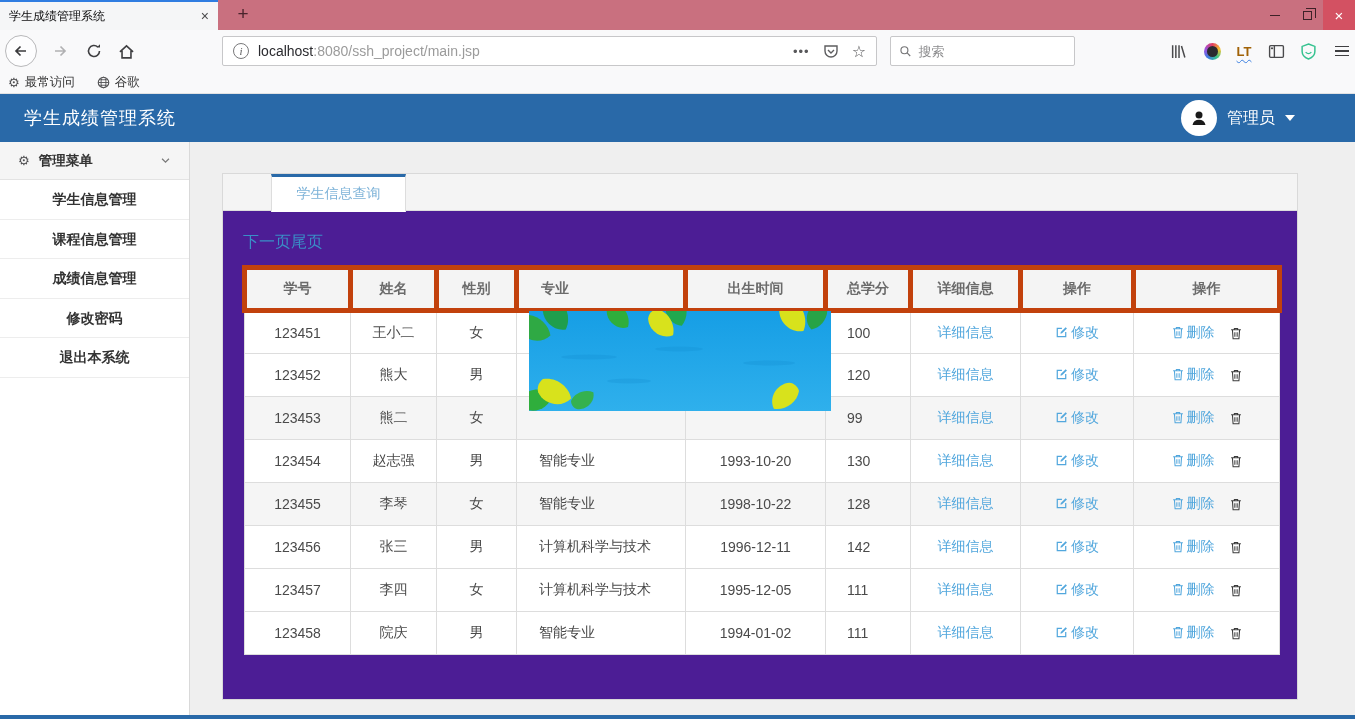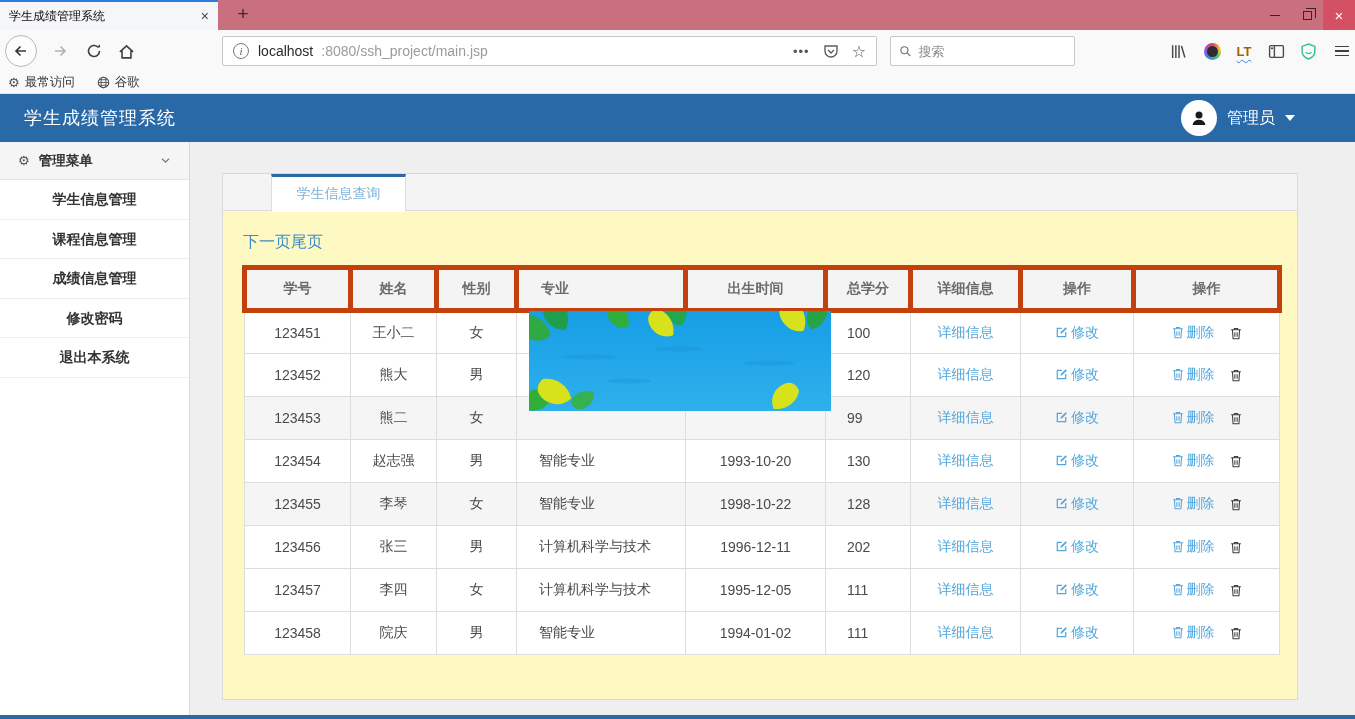--- a/index.html
+++ b/index.html
@@ -25,21 +25,21 @@
   .toolbar { position:relative; height:42px; background:#f9f9fa; }
   .tool-btn { position:absolute; top:5px; width:32px; height:32px; display:flex; align-items:center; justify-content:center; }
   .back-btn { left:5px; border:1px solid #b8b8ba; border-radius:50%; background:#fdfdfe; }
   .fwd-btn { left:44px; } .refresh-btn { left:78px; } .home-btn { left:110px; }
   .urlbar { position:absolute; left:222px; top:6px; width:655px; height:30px; background:#fff;
     border:1px solid #c7c7c9; border-radius:2px; display:flex; align-items:center; padding:0 10px; gap:9px; }
   .info-icon { width:16px; height:16px; border:1px solid #79797b; border-radius:50%; color:#58585a;
     font-size:11px; font-family:"Liberation Serif","DejaVu Serif",serif; font-style:italic;
     display:flex; align-items:center; justify-content:center; flex:none; }
   .url-text { font-size:14px; flex:1; white-space:nowrap; overflow:hidden; }
-  .url-host { color:#2a2a2e; } .url-path { color:#9b9b9b;margin-left:8px; }
+  .url-host { color:#2a2a2e; } .url-path { color:#9b9b9b; }
   .url-actions { display:flex; align-items:center; gap:13px; }
   .dots-icon { color:#58585a; font-size:13px; letter-spacing:1px; }
   .star-icon { color:#58585a; font-size:16px; }
   .searchbar { position:absolute; left:890px; top:6px; width:185px; height:30px; background:#fff;
     border:1px solid #c7c7c9; border-radius:2px; display:flex; align-items:center; padding:0 8px; gap:7px; }
   .searchbar input { border:none; outline:none; width:100%; font-size:13px; font-family:inherit; color:#333; background:transparent; }
   .searchbar input::placeholder { color:#8a8a8c; }
   .ticon { position:absolute; top:9px; width:24px; height:24px; display:flex; align-items:center; justify-content:center; }
   .lib-pos { left:1166px; } .sphere-pos { left:1200px; } .lt-pos { left:1232px; }
   .panel-pos { left:1264px; } .shield-pos { left:1296px; } .menu-pos { left:1330px; }
@@ -69,21 +69,21 @@
   .sidebar { width:190px; background:#fff; border-right:1px solid #d9d9d9; flex:none; }
   .side-header { height:38px; background:#f5f5f5; border-bottom:1px solid #e3e3e3;
     display:flex; align-items:center; padding:0 18px; }
   .side-header .label { font-size:13.5px; font-weight:bold; color:#333; margin-left:9px; }
   .side-chevron { margin-left:auto; color:#7a7a7a; }
   .side-item { height:39.5px; line-height:39.5px; text-align:center; font-size:14px; font-weight:bold;
     color:#333; border-bottom:1px solid #ededed; cursor:pointer; }
 
   .main { flex:1; position:relative; background:#efefef; overflow:hidden; }
   .panel { position:absolute; left:32px; top:31px; width:1076px; height:527px;
-    background:#fef9c3; border:1px solid #d9d9d9; }
+    background:#4c1d95; border:1px solid #d9d9d9; }
   .panel-tabs { height:37px; background:#f4f4f4; border-bottom:1px solid #ddd; padding-left:48px; display:flex; }
   .tab { width:135px; text-align:center; font-size:14px; cursor:pointer; }
   .tab-active { background:#fff; border:1px solid #ddd; border-bottom:1px solid #fff; border-top:3px solid #2969a8;
     color:#7cb2d8; line-height:32px; height:38px; position:relative; z-index:1; }
   .tab-inactive { background:#2969a8; color:#fff; font-weight:bold; line-height:37px; height:37px; }
   .panel-body { padding:11px 19px 10px 19px; }
   .pager { margin:10px 0 12px 1px; font-size:16px; }
   .pager a { color:#3a8ec7; text-decoration:none; cursor:pointer; }
 
   table { border-collapse:collapse; width:100%; table-layout:fixed; font-size:14px; }
@@ -417,21 +417,21 @@
                     </svg></span>
     </td>
   </tr>
 
   <tr>
     <td>123456</td>
     <td>张三</td>
     <td>男</td>
     <td>计算机科学与技术</td>
     <td>1996-12-11</td>
-    <td>202</td>
+    <td>142</td>
     <td>
       <a class="tbl-link">详细信息</a>
     </td>
     <td>
       <a class="tbl-link"><span class="link-ico"><svg width="13" height="13" viewBox="0 0 16 16" fill="none">
                         <path d="M13.2 7.5v5.7H2.8V2.8h5.7" stroke="#52a7dd" stroke-width="1.5"></path>
                         <path d="M6.8 9.4l1.9-.4 6-6L13.1 1.4l-6 6z" fill="#52a7dd"></path>
                       </svg></span><span>修改</span></a>
     </td>
     <td>

